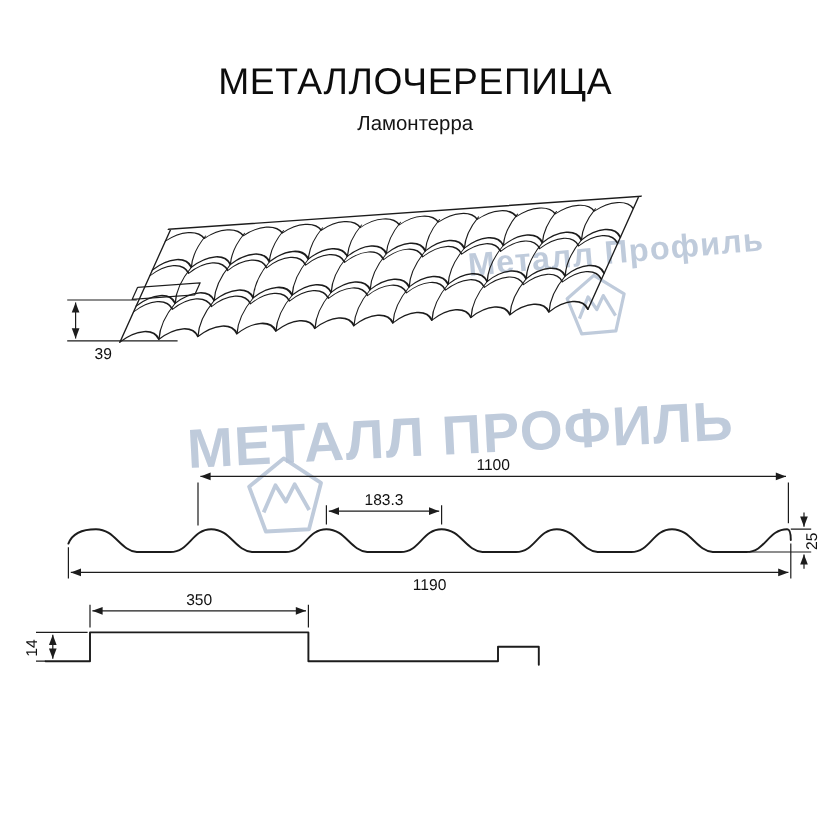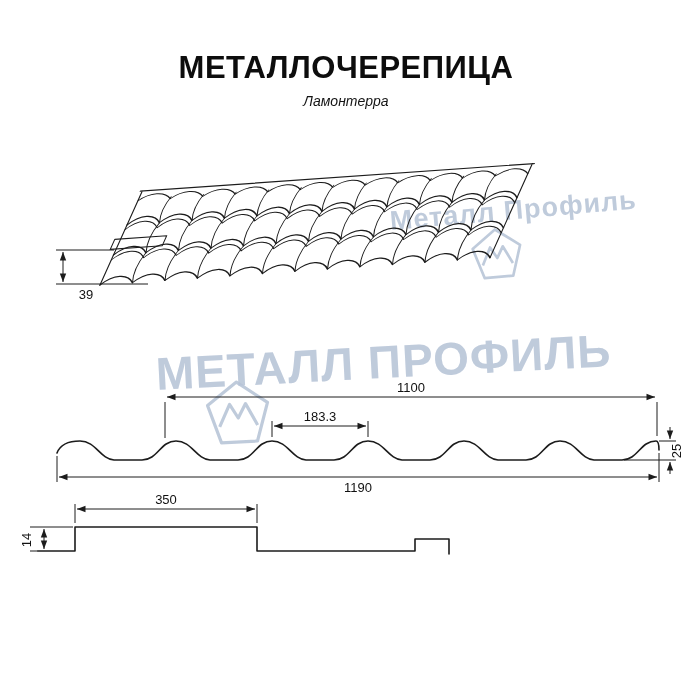--- a/index.html
+++ b/index.html
@@ -10,22 +10,22 @@
   
   .wm-text{
     position:absolute;color:#b7c4d7;font-weight:700;white-space:nowrap;
     z-index:1;opacity:.88;letter-spacing:1px;
   }
   .wm-small{left:390px;top:206px;font-size:27px;transform:rotate(-5deg);transform-origin:left center;}
   .wm-large{left:156px;top:347px;font-size:46px;transform:rotate(-3deg);transform-origin:left center;}
   .wm-logo{position:absolute;z-index:1;opacity:.88;}
   
   .header{position:absolute;top:50px;left:0;width:692px;text-align:center;z-index:3;}
-  .title{font-size:31px;font-weight:700;color:#0d0d0d;letter-spacing:.5px;}
-  .subtitle{font-size:14px;color:#141414;margin-top:7px;font-style:italic;}
+  .title{font-size:31px;font-weight:400;color:#0d0d0d;letter-spacing:.5px;}
+  .subtitle{font-size:17px;color:#141414;margin-top:7px;}
   svg.drawing{position:absolute;left:0;top:0;z-index:2;}
   text.dim{font-family:"Liberation Sans",sans-serif;font-size:13px;fill:#111;}
 </style>
 </head>
 <body>
 
 <div class="page">
 
   <div class="wm-text wm-small">Металл Профиль</div>
   <div class="wm-text wm-large">МЕТАЛЛ ПРОФИЛЬ</div>

